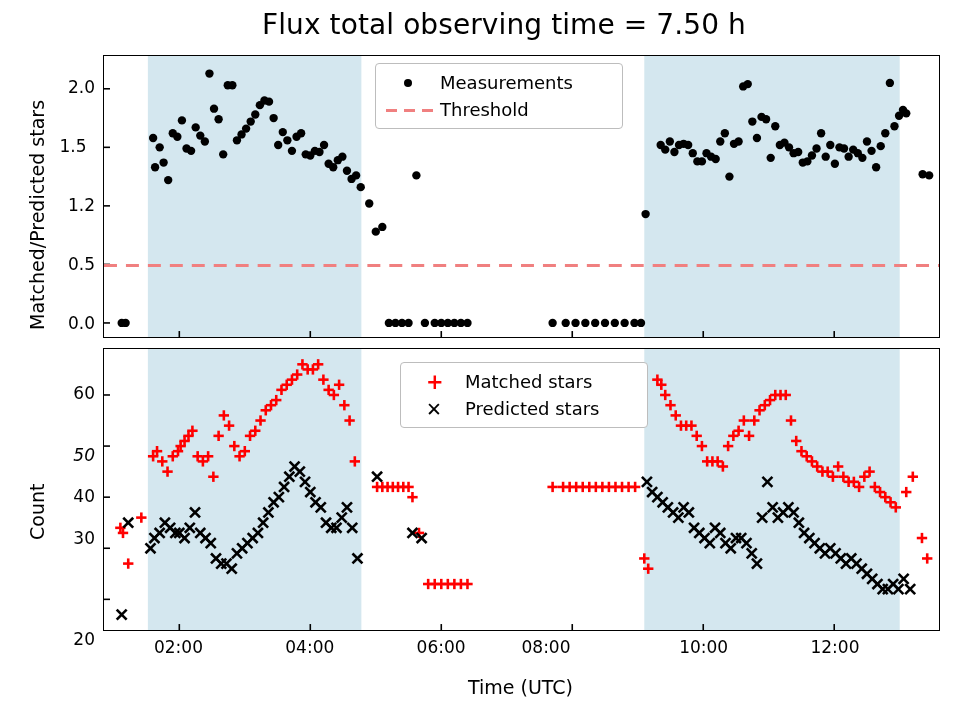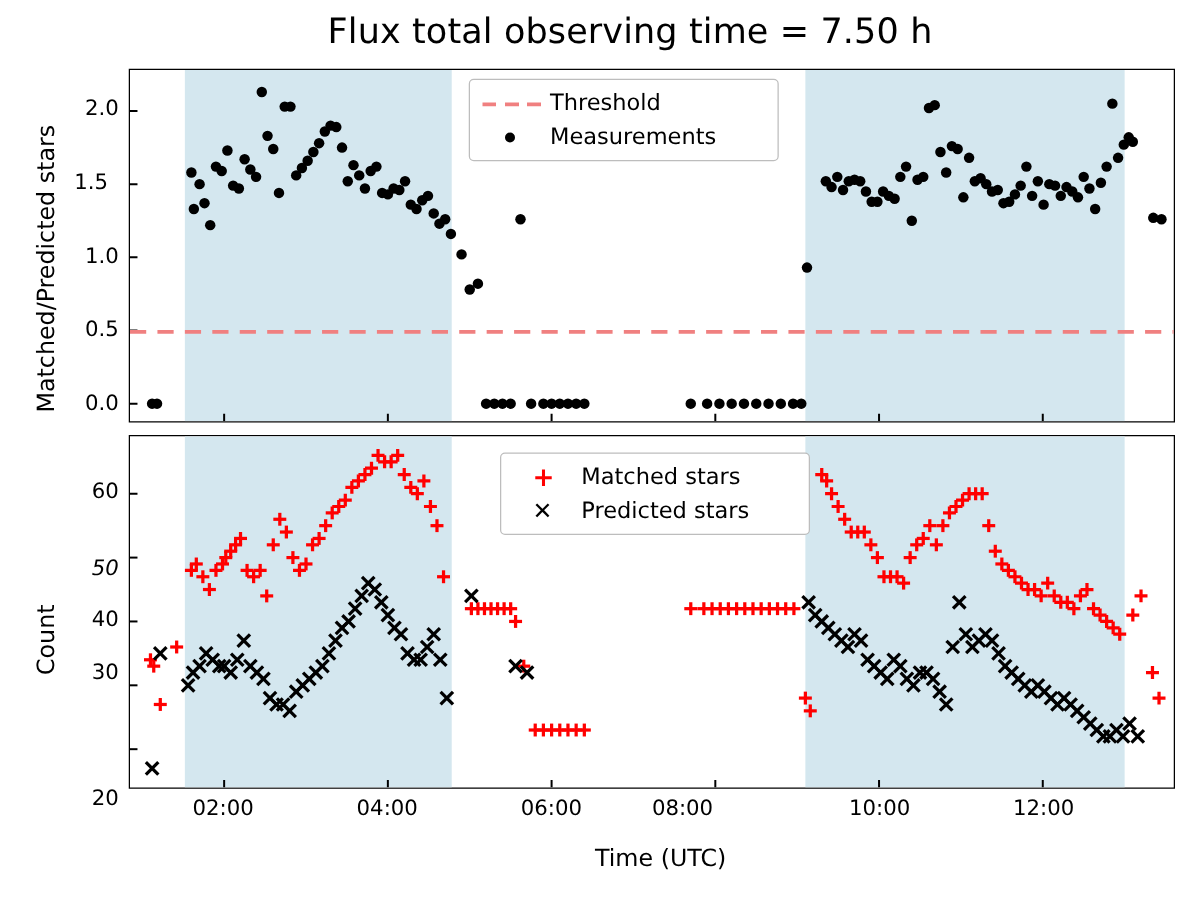--- a/index.html
+++ b/index.html
@@ -14,21 +14,21 @@
   #panel-top{left:103px;top:55px;width:837px;height:283px;}
   #panel-bottom{left:103px;top:348px;width:837px;height:283px;}
 
   .plotsvg{position:absolute;left:0;top:0;width:100%;height:100%;display:block;}
 
   .ylabel{position:absolute;font-size:19px;color:#000;white-space:nowrap;
           transform-origin:0 0;transform:rotate(-90deg);}
   #ylabel-top{left:26px;top:330px;}
   #ylabel-bottom{left:26px;top:540px;}
 
-  .xlabel{position:absolute;left:110px;top:676px;width:837px;text-align:center;
+  .xlabel{position:absolute;left:102px;top:676px;width:837px;text-align:center;
           font-size:19px;color:#000;}
 
   .ytick{position:absolute;right:0;width:44px;text-align:right;font-size:17px;color:#000;}
   .yticks{position:absolute;width:95px;}
   #yticks-top{left:0;top:55px;height:283px;}
   #yticks-bottom{left:0;top:348px;height:283px;}
 
   .xtick{position:absolute;font-size:17px;color:#000;transform:translateX(-50%);white-space:nowrap;}
   #xticks{position:absolute;left:0;top:637px;width:867px;height:26px;}
 
@@ -51,21 +51,21 @@
 </head>
 <body>
 
 <div id="figure">
 
   <div class="title">Flux total observing time = 7.50 h</div>
 
   <div class="yticks" id="yticks-top">
       <div class="ytick" style="top: 257.85px;">0.0</div>
       <div class="ytick" style="top: 198.892px;">0.5</div>
-      <div class="ytick" style="top: 139.933px;">1.0</div>
+      <div class="ytick" style="top: 139.933px;">1.2</div>
       <div class="ytick" style="top: 80.975px; text-align: center;">1.5</div>
       <div class="ytick" style="top: 22.0167px;">2.0</div>
     </div>
   <div class="ylabel" id="ylabel-top">Matched/Predicted stars</div>
 
   <div class="panel" id="panel-top">
     <svg class="plotsvg" id="svg-top" viewBox="0 0 837 283" preserveAspectRatio="none">
         <rect x="43.98352941176471" y="0" width="214.00941176470587" height="283" fill="#d4e7ef"></rect>
         <rect x="541.5882352941177" y="0" width="256.0235294117647" height="283" fill="#d4e7ef"></rect>
         <line x1="0" y1="268.85" x2="6" y2="268.85" stroke="#000000" stroke-width="1.6"></line>
@@ -213,29 +213,29 @@
           <circle cx="804.1764705882354" cy="57.77916666666664" r="4.2" fill="#000000"></circle>
           <circle cx="820.5882352941176" cy="119.09583333333333" r="4.2" fill="#000000"></circle>
           <circle cx="827.1529411764706" cy="120.275" r="4.2" fill="#000000"></circle>
         </g>
       </svg>
   </div>
 
   <div class="legend" id="legend-top">
     <div class="legend-row">
       <span class="legend-key">
+          <i class="key-dot"></i>
+        </span>
+      <span class="legend-text">Measurements</span>
+    </div>
+    <div class="legend-row">
+      <span class="legend-key">
           <i class="key-dash"></i>
         </span>
       <span class="legend-text">Threshold</span>
-    </div>
-    <div class="legend-row">
-      <span class="legend-key">
-          <i class="key-dot"></i>
-        </span>
-      <span class="legend-text">Measurements</span>
     </div>
   </div>
 
   <div class="yticks" id="yticks-bottom">
       <div class="ytick" style="top: 241.127px; margin-top: 40px;">20</div>
       <div class="ytick" style="top: 180px;">30</div>
       <div class="ytick" style="top: 138.218px;">40</div>
       <div class="ytick" style="top: 97px; font-style: italic;">50</div>
       <div class="ytick" style="top: 35.3091px;">60</div>
     </div>

